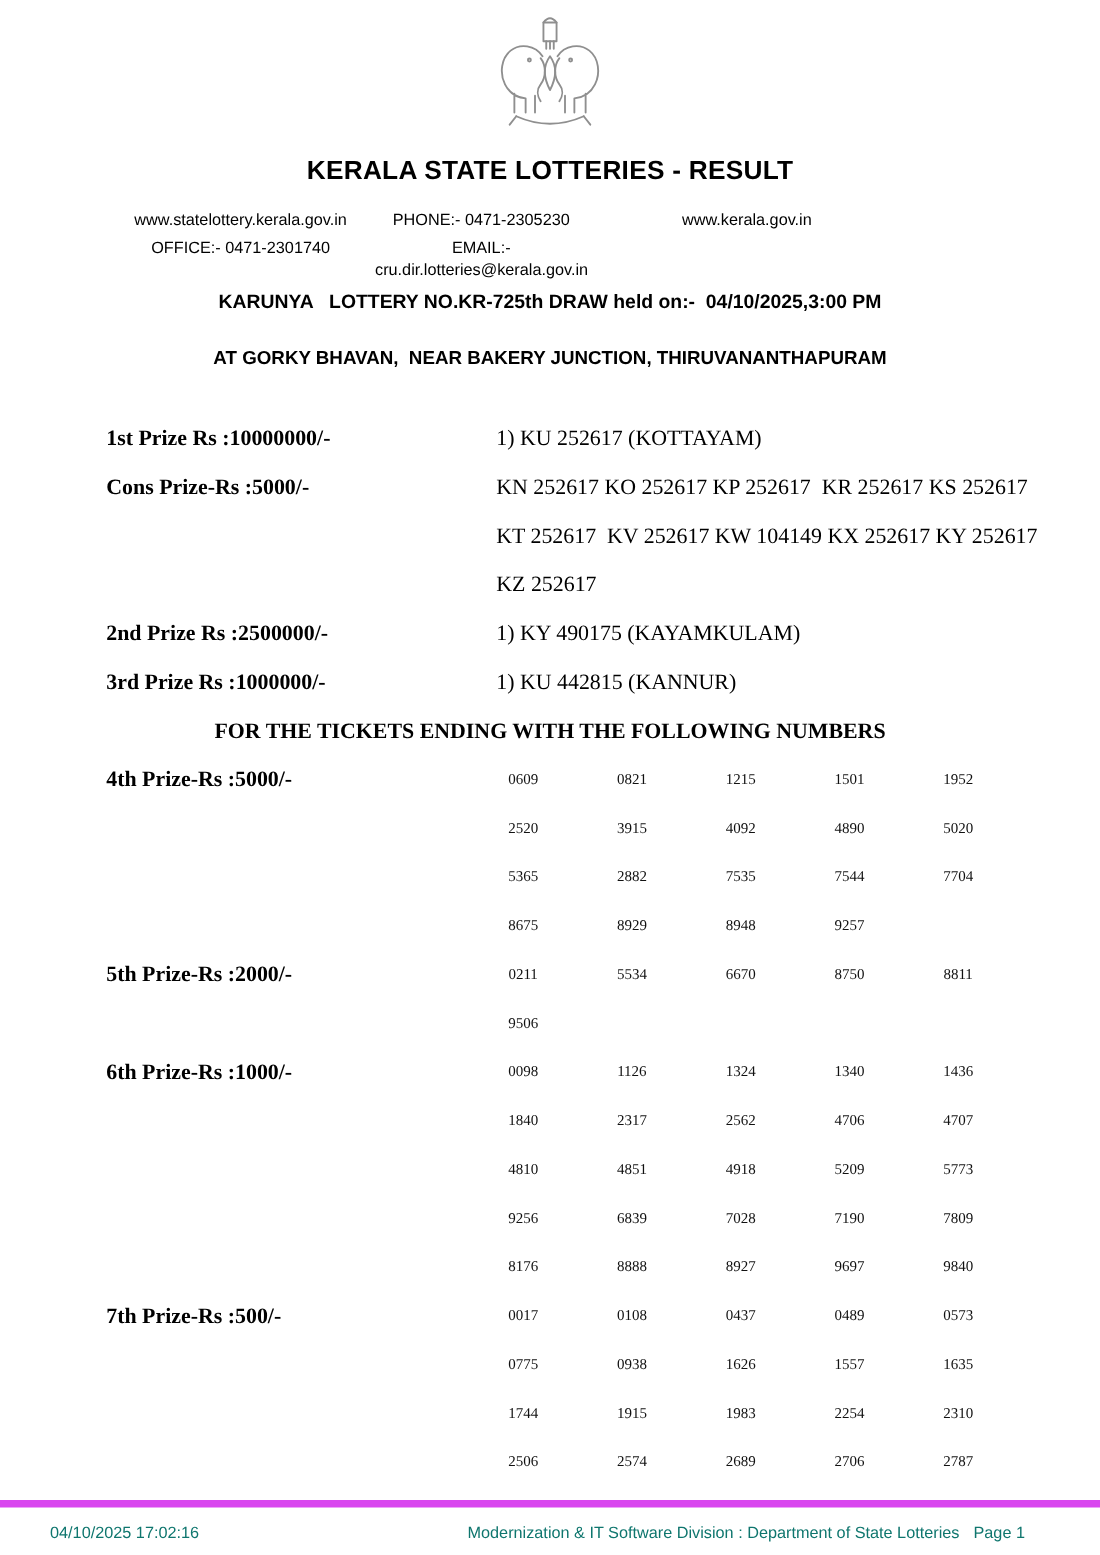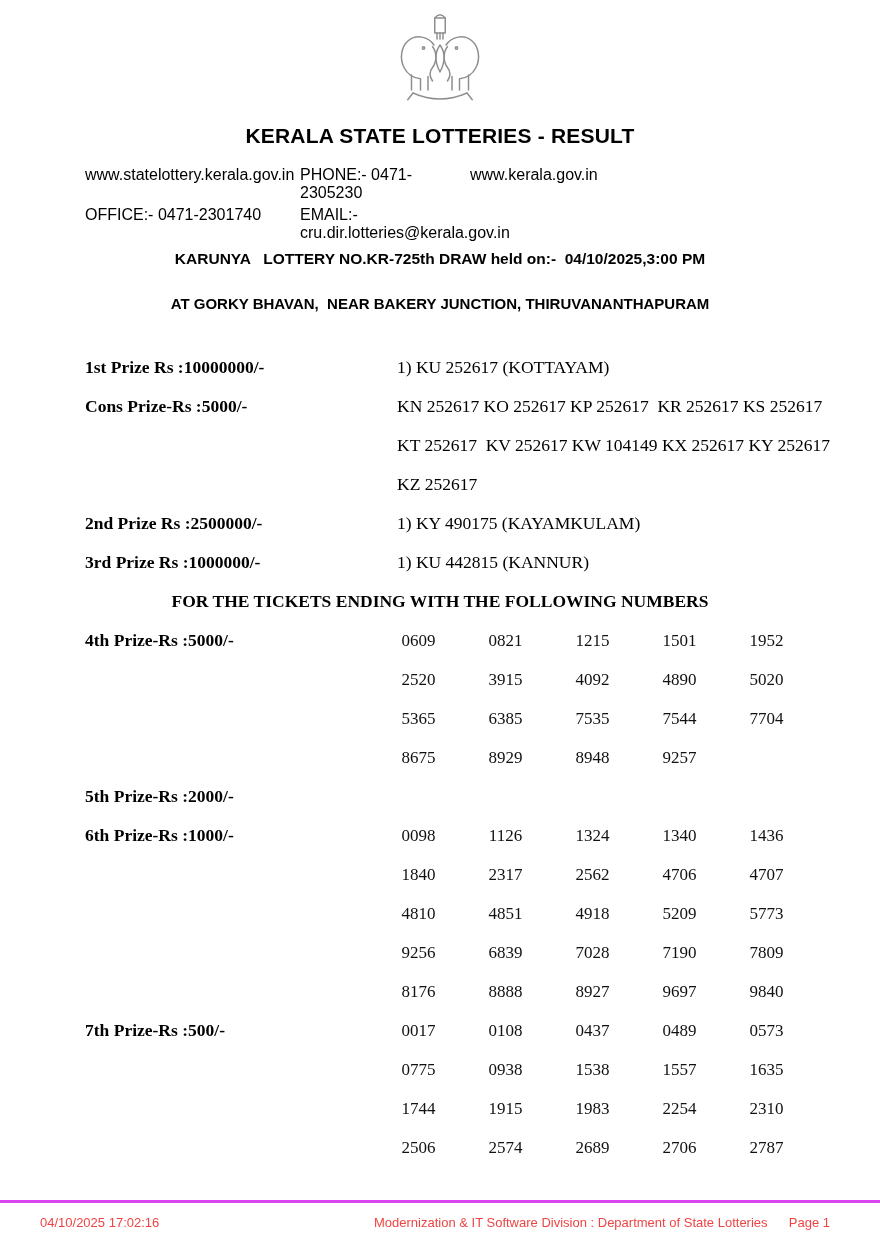--- a/index.html
+++ b/index.html
@@ -20,22 +20,22 @@
     font-size: 21px;
     font-weight: bold;
     letter-spacing: 0.2px;
     font-family: "Liberation Sans", sans-serif;
   }
   .contact-grid {
     margin: 18px 0 0 85px;
     display: grid;
     grid-template-columns: 215px 170px auto;
     grid-row-gap: 4px;
-    text-align: left;
-    font-size: 16px;
+    text-align: center;
+    font-size: 13px;
     line-height: 18px;
     width: 640px;
   }
   .draw-line {
     margin-top: 8px;
     font-size: 15.5px;
     font-weight: bold;
     white-space: pre;
   }
   .venue-line {
@@ -65,35 +65,35 @@
     font-weight: bold;
     font-size: 17.5px;
     line-height: 39px;
     font-family: "Liberation Serif", serif;
     margin-left: -85px;
     width: 880px;
   }
   .num-grid {
     display: grid;
     grid-template-columns: repeat(5, 87px);
-    font-size: 17px;
+    font-size: 12px;
     line-height: 39px;
   }
   .num-cell { text-align: center; color: #111; }
   .footer {
     position: absolute;
     left: 0; right: 0; bottom: 0;
     height: 44px;
-    border-top: 3px solid #d946ef;
+    border-top: 6px solid #d946ef;
     font-size: 13px;
-    color: #ef4444;
+    color: #0f766e;
   }
   .footer-ts { position: absolute; left: 40px; top: 12px; }
   .footer-div { position: absolute; left: 374px; top: 12px; }
-  .footer-page { position: absolute; right: 50px; top: 12px; }
+  .footer-page { position: absolute; right: 60px; top: 12px; }
 </style>
 </head>
 <body>
 
 <div class="page">
 
   <div class="header">
     <div class="emblem-wrap">
       <svg width="90" height="102" viewBox="0 0 120 136">
         <g fill="none" stroke="#8f8f8f" stroke-width="2" stroke-linecap="round" stroke-linejoin="round">
@@ -159,33 +159,41 @@
           <span class="num-cell">0821</span>
           <span class="num-cell">1215</span>
           <span class="num-cell">1501</span>
           <span class="num-cell">1952</span>
           <span class="num-cell">2520</span>
           <span class="num-cell">3915</span>
           <span class="num-cell">4092</span>
           <span class="num-cell">4890</span>
           <span class="num-cell">5020</span>
           <span class="num-cell">5365</span>
-          <span class="num-cell">6385</span>
+          <span class="num-cell">2882</span>
           <span class="num-cell">7535</span>
           <span class="num-cell">7544</span>
           <span class="num-cell">7704</span>
           <span class="num-cell">8675</span>
           <span class="num-cell">8929</span>
           <span class="num-cell">8948</span>
           <span class="num-cell">9257</span>
         </div>
     </div>
 
     <div class="prize-row">
       <div class="prize-label">5th Prize-Rs :2000/-</div>
+      <div class="num-grid">
+          <span class="num-cell">0211</span>
+          <span class="num-cell">5534</span>
+          <span class="num-cell">6670</span>
+          <span class="num-cell">8750</span>
+          <span class="num-cell">8811</span>
+          <span class="num-cell">9506</span>
+        </div>
     </div>
 
     <div class="prize-row">
       <div class="prize-label">6th Prize-Rs :1000/-</div>
       <div class="num-grid">
           <span class="num-cell">0098</span>
           <span class="num-cell">1126</span>
           <span class="num-cell">1324</span>
           <span class="num-cell">1340</span>
           <span class="num-cell">1436</span>
@@ -215,21 +223,21 @@
     <div class="prize-row">
       <div class="prize-label">7th Prize-Rs :500/-</div>
       <div class="num-grid">
           <span class="num-cell">0017</span>
           <span class="num-cell">0108</span>
           <span class="num-cell">0437</span>
           <span class="num-cell">0489</span>
           <span class="num-cell">0573</span>
           <span class="num-cell">0775</span>
           <span class="num-cell">0938</span>
-          <span class="num-cell">1538</span>
+          <span class="num-cell">1626</span>
           <span class="num-cell">1557</span>
           <span class="num-cell">1635</span>
           <span class="num-cell">1744</span>
           <span class="num-cell">1915</span>
           <span class="num-cell">1983</span>
           <span class="num-cell">2254</span>
           <span class="num-cell">2310</span>
           <span class="num-cell">2506</span>
           <span class="num-cell">2574</span>
           <span class="num-cell">2689</span>

